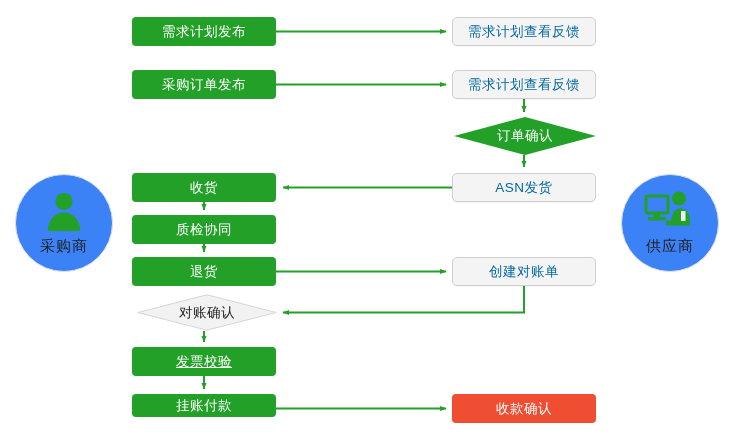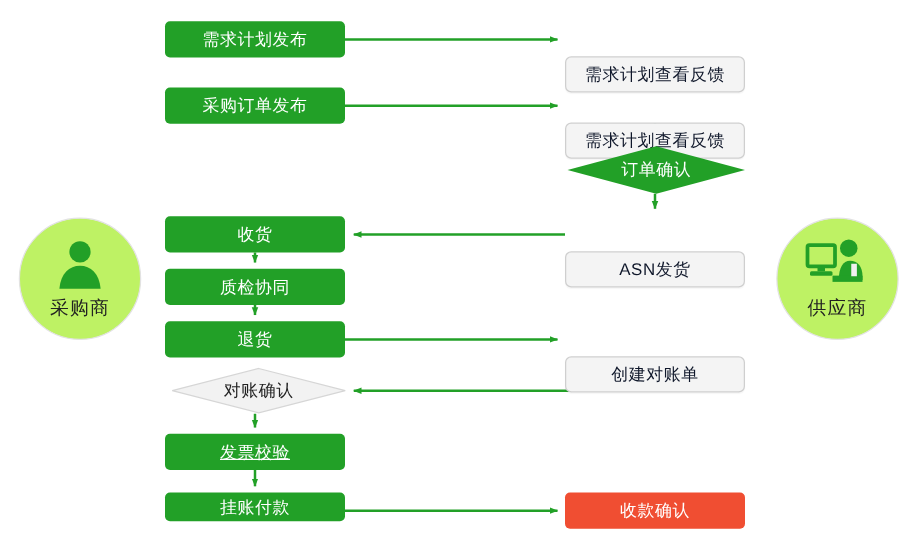--- a/index.html
+++ b/index.html
@@ -35,25 +35,24 @@
     color: #ffffff;
     border-radius: 4px;
   }
   .node-red {
     background: #f04e32;
     color: #ffffff;
     border-radius: 4px;
   }
   .node-gray {
     background: #f4f4f4;
-    color: #0f172a;
+    color: #0369a1;
     border: 1px solid #cfcfcf;
     border-radius: 5px;
     box-shadow: 0 1px 1px rgba(0,0,0,0.04);
-    margin-top: 28px;
   }
   
   .diamond {
     position: absolute;
     z-index: 5;
   }
   .diamond svg {
     display: block;
     overflow: visible;
   }
@@ -81,21 +80,21 @@
     width: 731px;
     height: 436px;
     z-index: 1;
   }
   
   .role {
     position: absolute;
     width: 98px;
     height: 98px;
     border-radius: 50%;
-    background: #bef264;
+    background: #3b82f6;
     border: 1px solid #e2e2e2;
     display: flex;
     flex-direction: column;
     align-items: center;
     justify-content: flex-start;
     box-sizing: border-box;
     z-index: 6;
   }
   .role .role-icon {
     margin-top: 14px;

